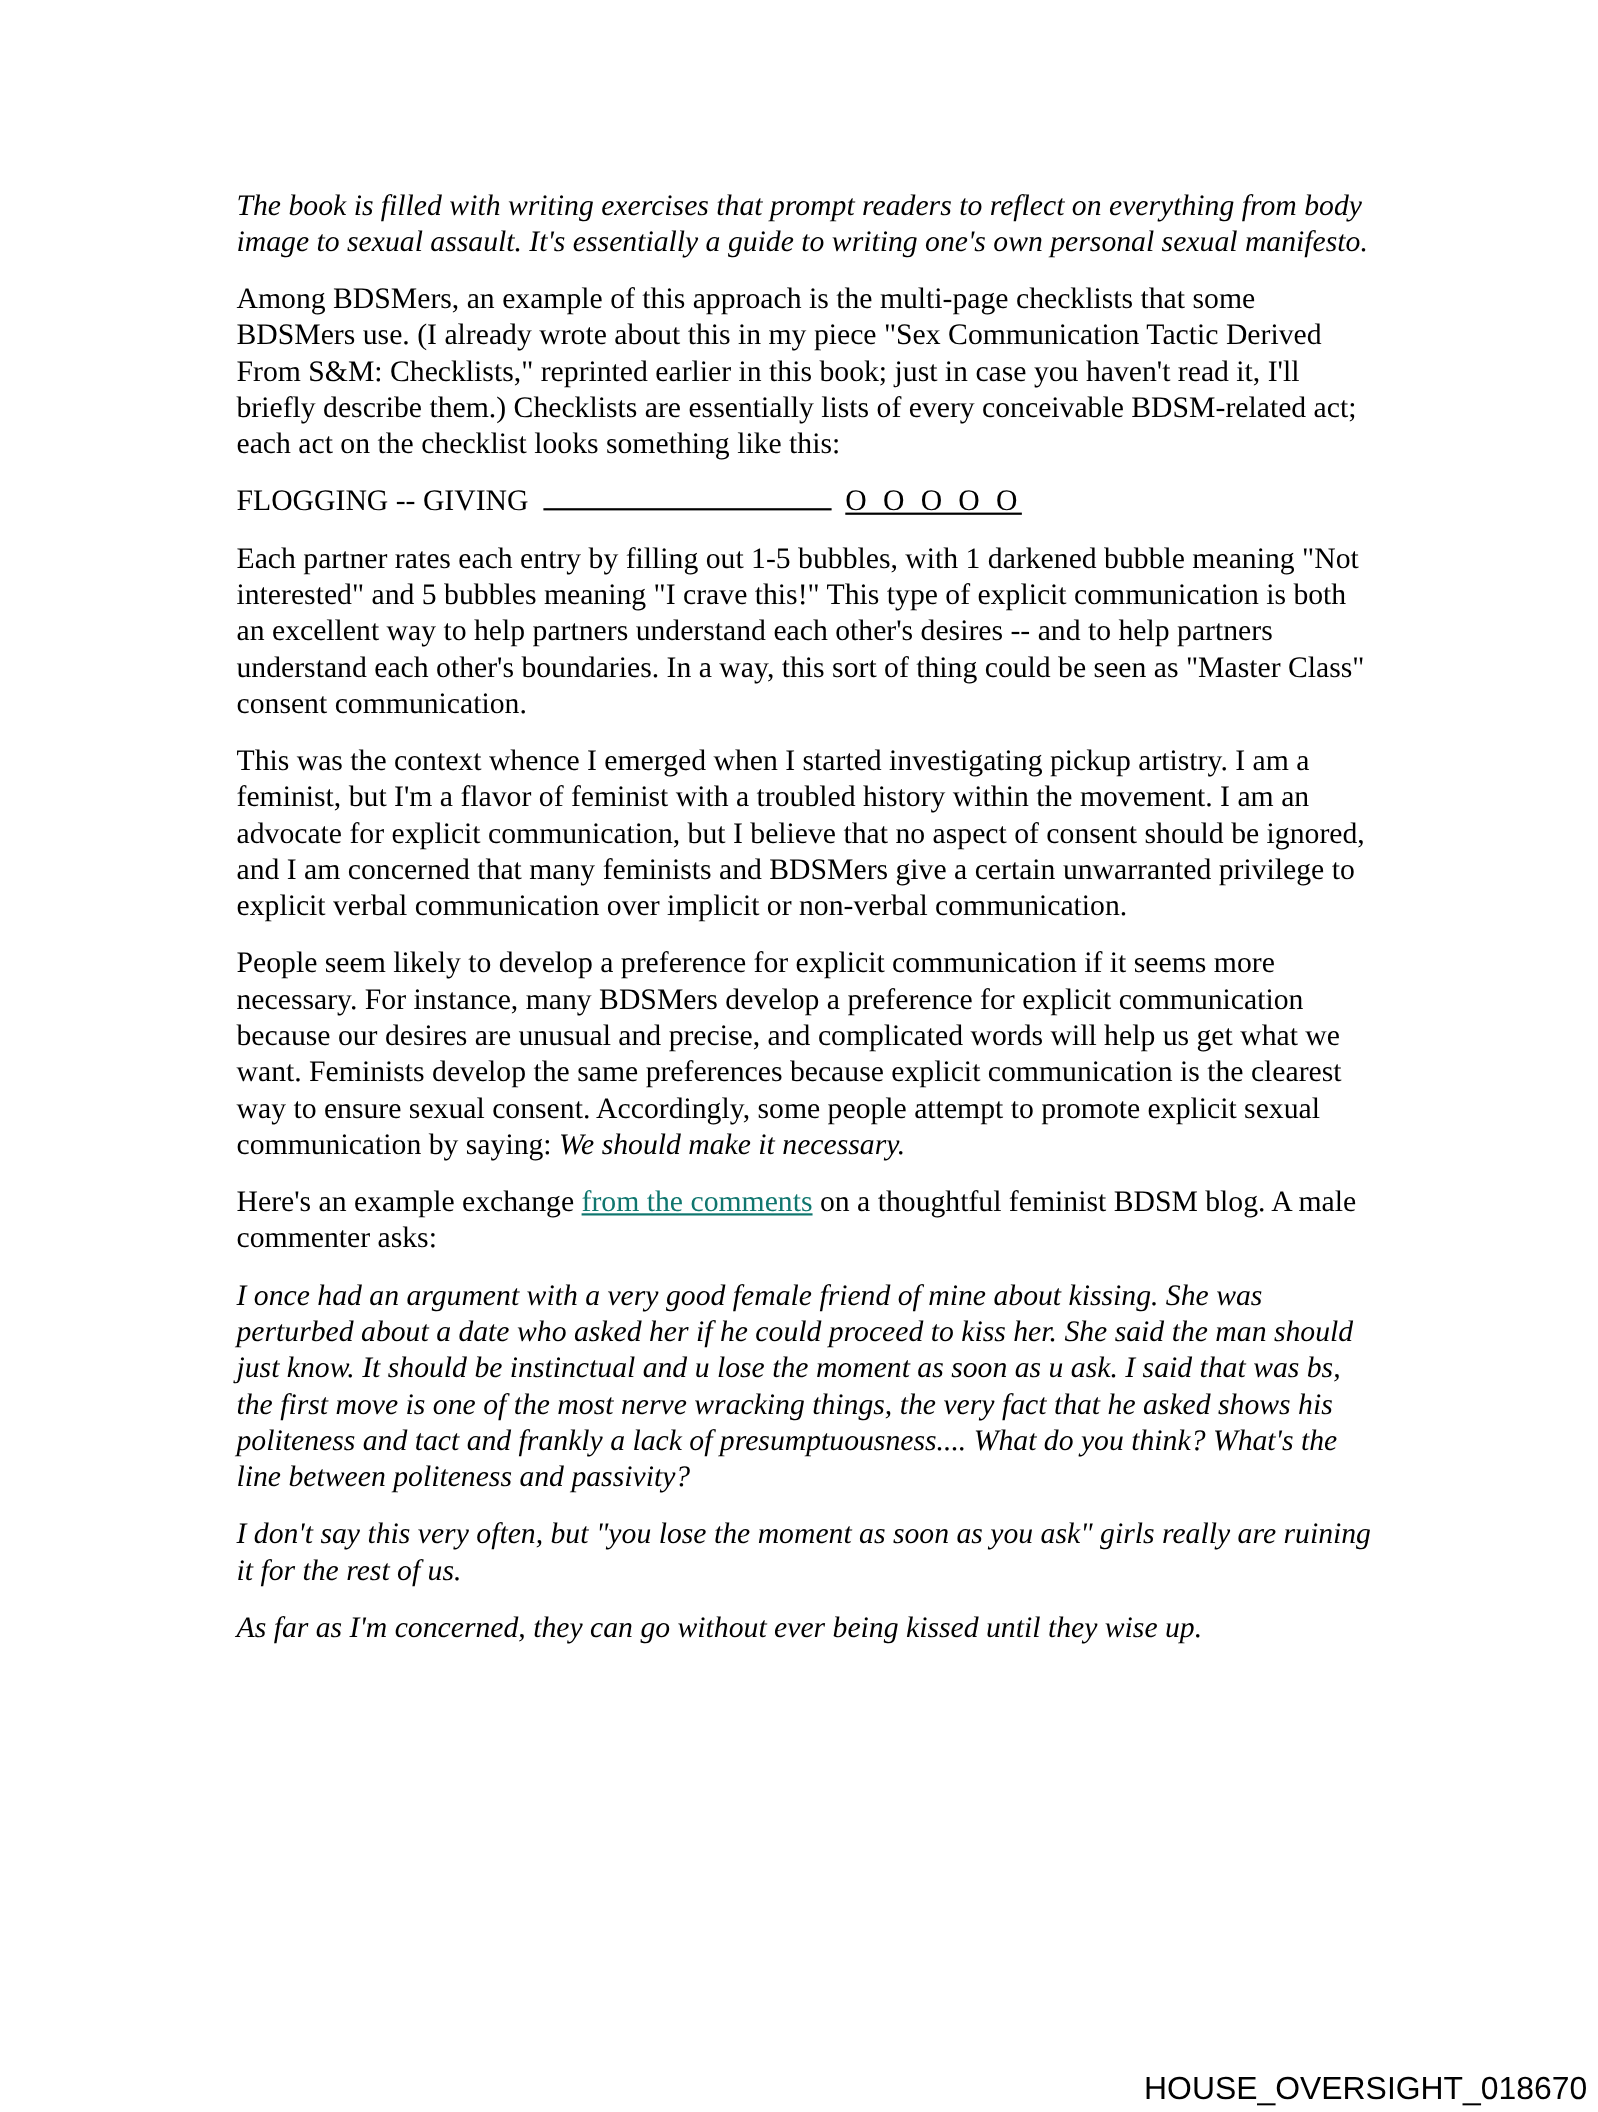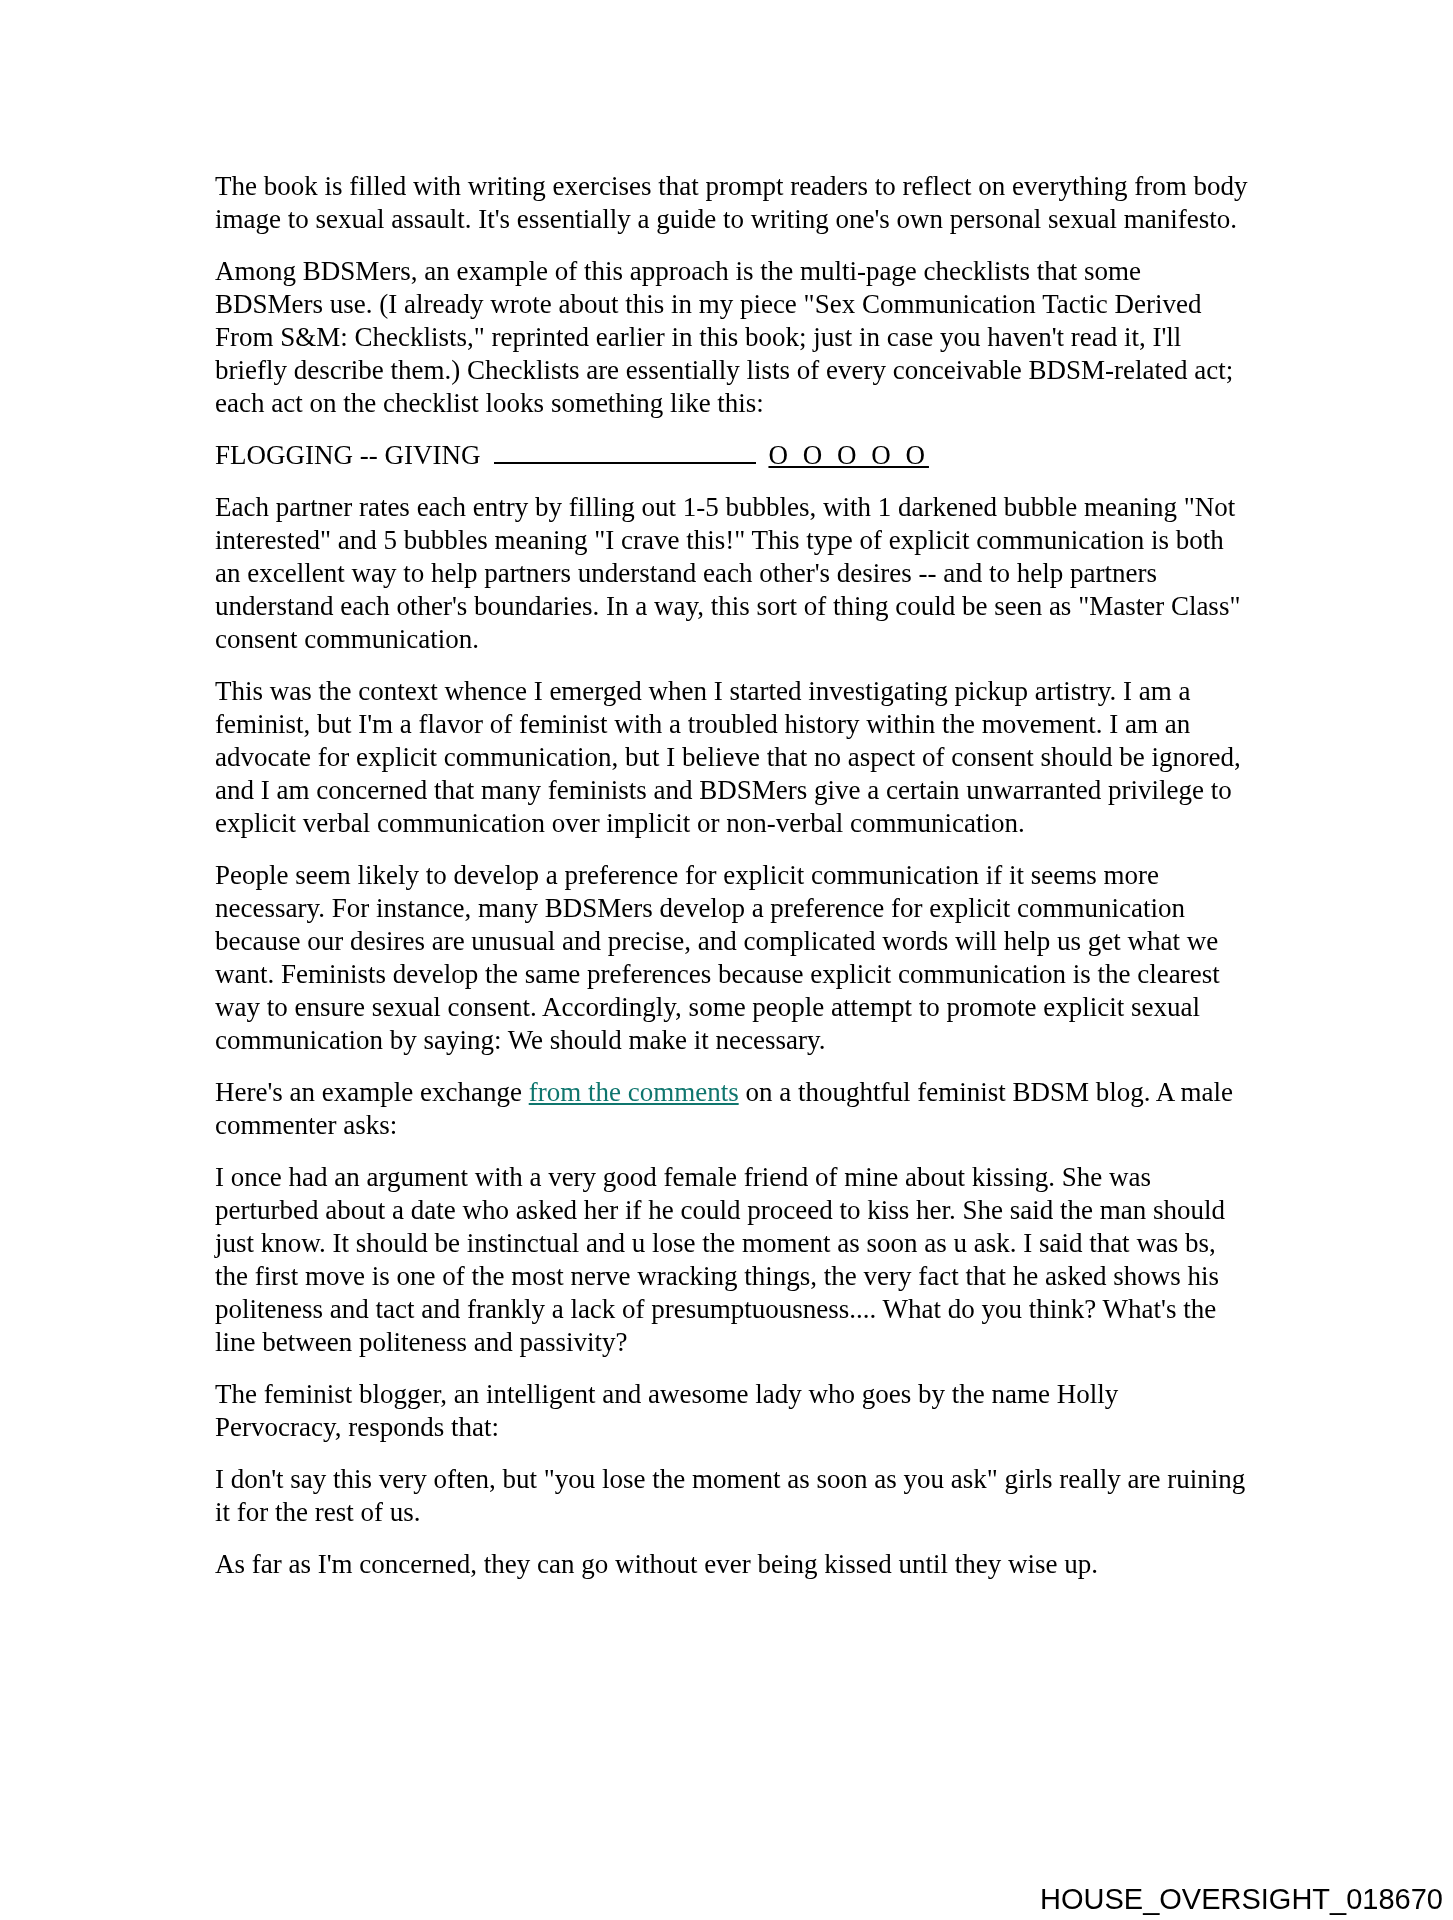--- a/index.html
+++ b/index.html
@@ -21,20 +21,21 @@
     top: 170px;
     width: 1035px;
     font-size: 27px;
     line-height: 33px;
     text-align: left;
   }
   .page-content p {
     margin: 0 0 19px 0;
   }
   .italic {
+    font-style: italic;
   }
   .checklist-row {
     margin: 0 0 19px 0;
     white-space: nowrap;
   }
   .blank-line {
     display: inline-block;
     height: 4px;
     border-bottom: 2px solid #000000;
     margin: 0 12px 0 14px;
@@ -77,21 +78,20 @@
   <p>Each partner rates each entry by filling out 1-5 bubbles, with 1 darkened bubble meaning "Not interested" and 5 bubbles meaning "I crave this!" This type of explicit communication is both an excellent way to help partners understand each other's desires -- and to help partners understand each other's boundaries. In a way, this sort of thing could be seen as "Master Class" consent communication.</p>
 
   <p>This was the context whence I emerged when I started investigating pickup artistry. I am a feminist, but I'm a flavor of feminist with a troubled history within the movement. I am an advocate for explicit communication, but I believe that no aspect of consent should be ignored, and I am concerned that many feminists and BDSMers give a certain unwarranted privilege to explicit verbal communication over implicit or non-verbal communication.</p>
 
   <p><span>People seem likely to develop a preference for explicit communication if it seems more necessary. For instance, many BDSMers develop a preference for explicit communication because our desires are unusual and precise, and complicated words will help us get what we want. Feminists develop the same preferences because explicit communication is the clearest way to ensure sexual consent. Accordingly, some people attempt to promote explicit sexual communication by saying: </span><span class="italic">We should make it necessary.</span></p>
 
   <p><span>Here's an example exchange </span><a href="#" class="comment-link">from the comments</a><span> on a thoughtful feminist BDSM blog. A male commenter asks:</span></p>
 
   <p class="italic">I once had an argument with a very good female friend of mine about kissing. She was perturbed about a date who asked her if he could proceed to kiss her. She said the man should just know. It should be instinctual and u lose the moment as soon as u ask. I said that was bs, the first move is one of the most nerve wracking things, the very fact that he asked shows his politeness and tact and frankly a lack of presumptuousness.... What do you think? What's the line between politeness and passivity?</p>
 
-  <p>The feminist blogger, an intelligent and awesome lady who goes by the name Holly Pervocracy, responds that:</p>
 
   <p class="italic">I don't say this very often, but "you lose the moment as soon as you ask" girls really are ruining it for the rest of us.</p>
 
   <p class="italic">As far as I'm concerned, they can go without ever being kissed until they wise up.</p>
 
 </div>
 
 <div class="bates">HOUSE_OVERSIGHT_018670</div>
 
 </body></html>

